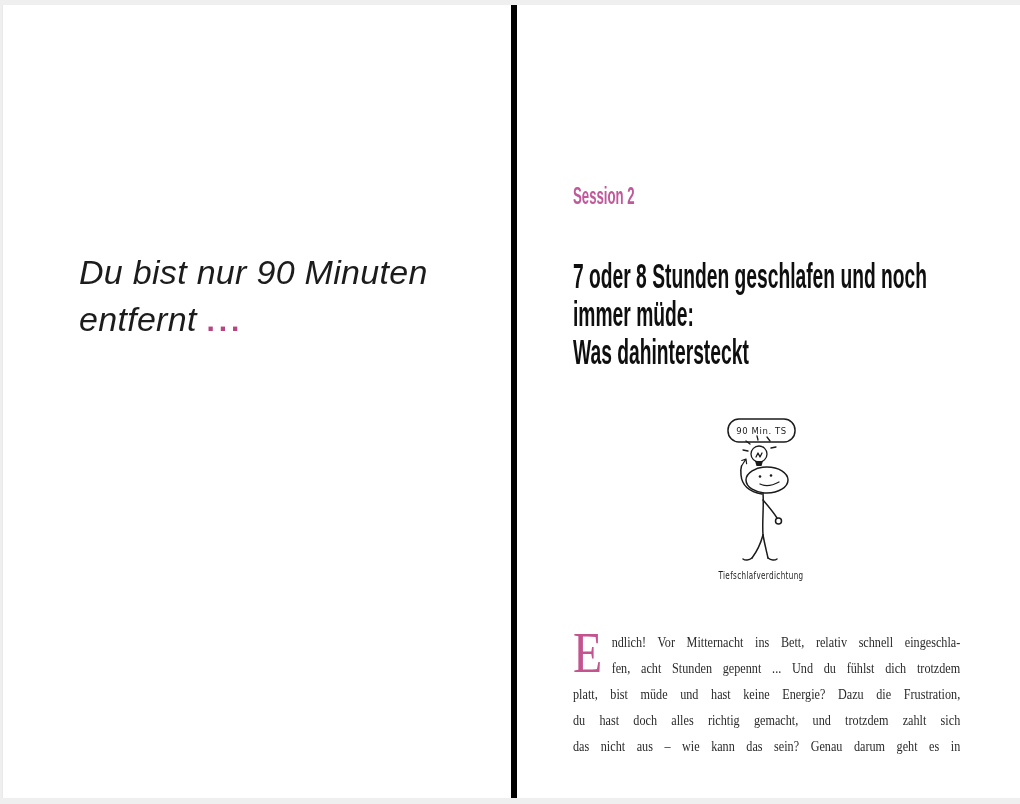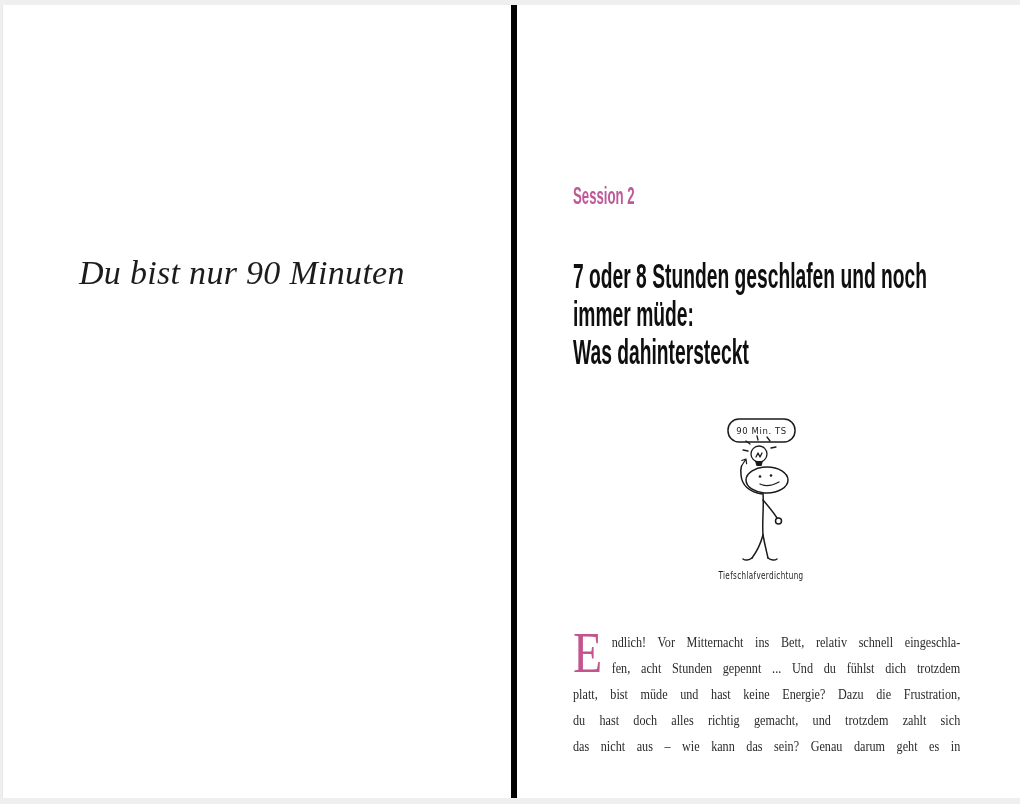--- a/index.html
+++ b/index.html
@@ -10,21 +10,21 @@
     overflow:hidden;
   }
   .spread { position:absolute; left:0; top:5px; width:1020px; height:793px; }
   .page { position:absolute; top:0; height:100%; background:#ffffff; }
   .page-left  { left:2px;  width:508px; border-left:1px solid #e9e9e9; }
   .page-right { left:511px; width:509px; border-left:6px solid #000000; }
 
   
   .quote {
     position:absolute; left:76px; top:244px;
-    font-family:Liberation Serif, serif;
+    font-family:Liberation Sans, sans-serif;
     font-style:italic; font-size:34px; line-height:47px;
     color:#1c1c1c; letter-spacing:0.3px; white-space:nowrap;
   }
   .dots {
     font-style:normal; font-weight:bold; font-size:30px;
     letter-spacing:4px; color:#b8457f;
   }
 
   
   .kicker {
@@ -74,20 +74,24 @@
 </style>
 </head>
 <body>
 
 <div class="spread">
 
   <div class="page page-left">
     <div class="quote">
       <div class="quote-line">
         <span>Du bist nur 90 Minuten</span>
+      </div>
+      <div class="quote-line">
+        <span>entfernt</span>
+        <span class="dots">...</span>
       </div>
     </div>
   </div>
 
   <div class="page page-right">
 
     <div class="kicker">Session 2</div>
 
     <div class="title">
       <div class="title-line">7 oder 8 Stunden geschlafen und noch</div>

